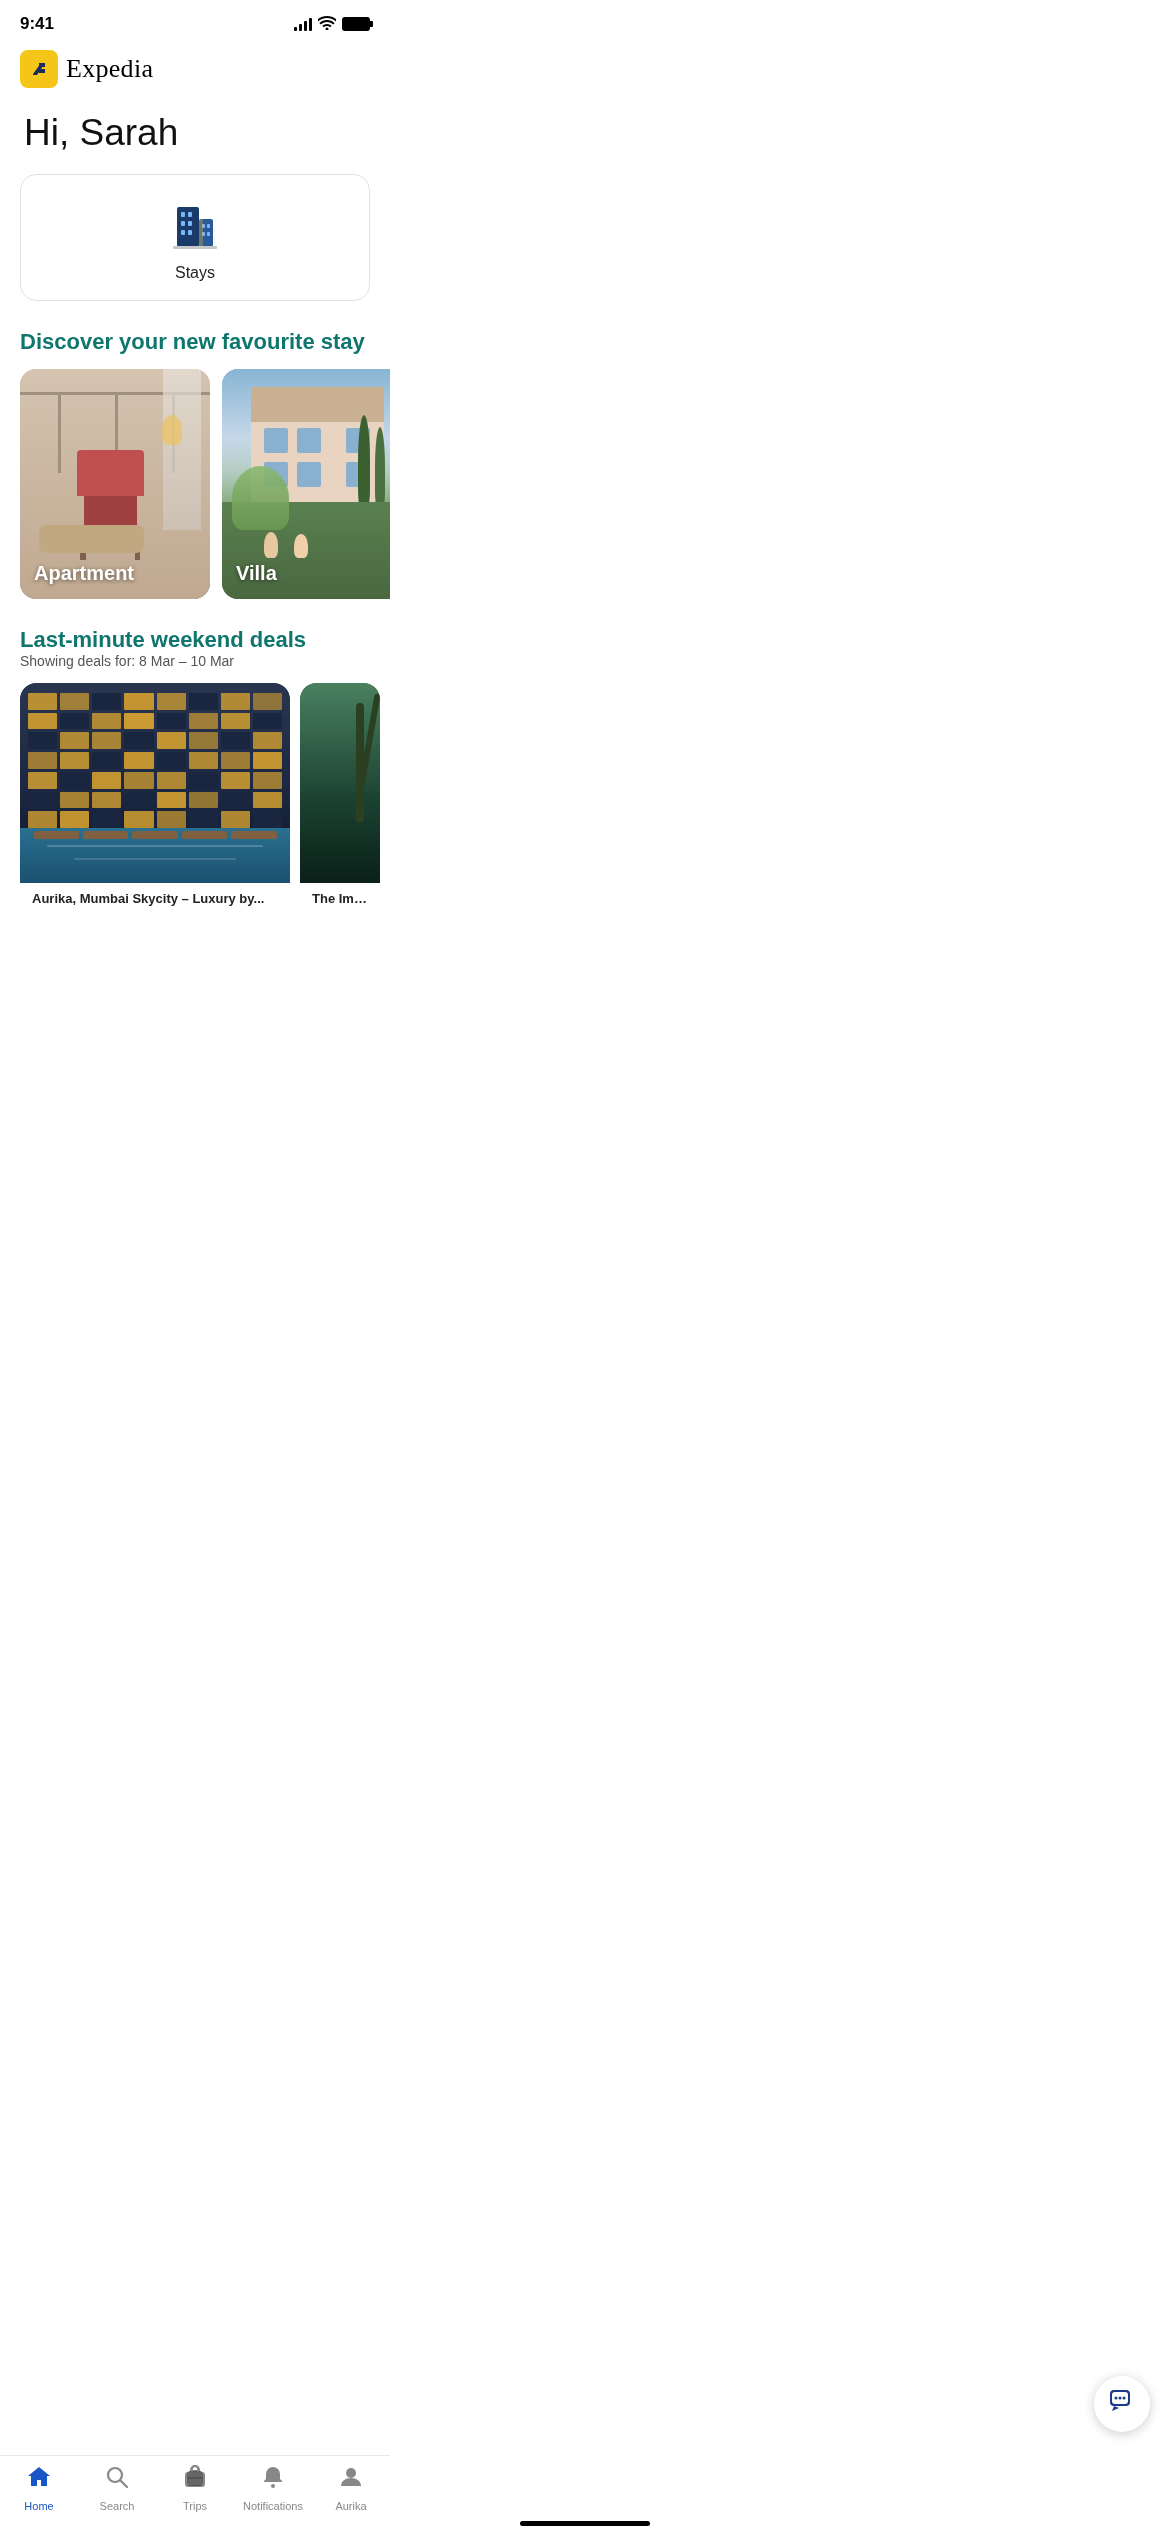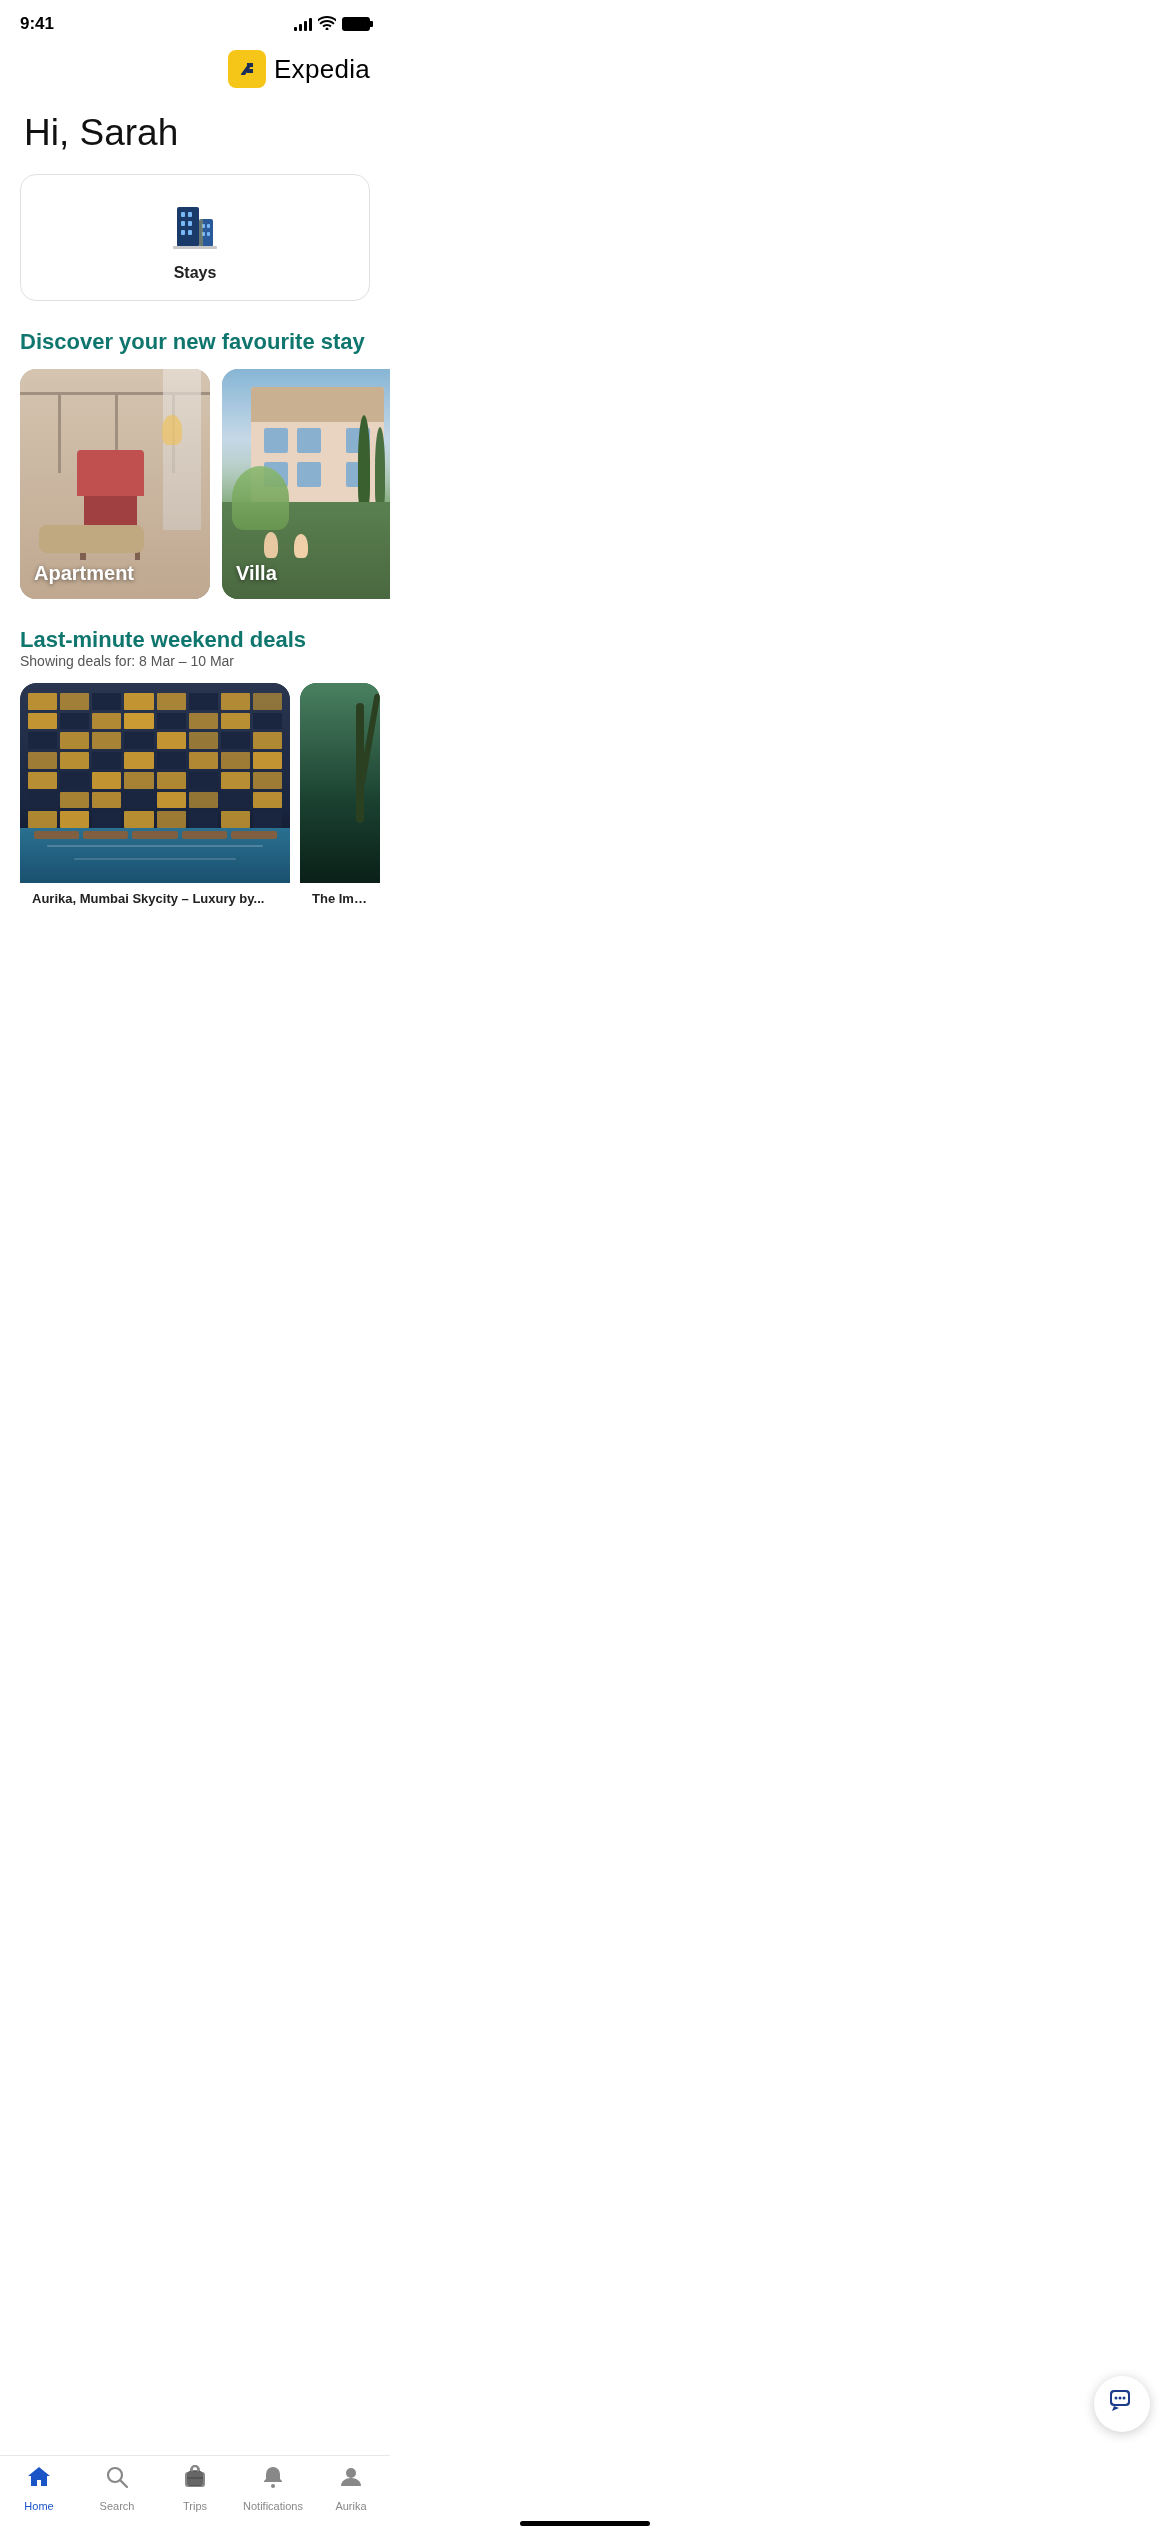--- a/index.html
+++ b/index.html
@@ -62,24 +62,25 @@
       transform: translateY(-50%);
       width: 3px;
       height: 6px;
       background: #000;
       border-radius: 0 1px 1px 0;
     }
 
     
     .app-header {
       display: flex;
-      justify-content: flex-end;
+      justify-content: flex-start;
       align-items: center;
       gap: 10px;
       padding: 10px 20px 16px;
+      font-family: Liberation Serif, serif;
     }
     .expedia-logo {
       display: flex;
       align-items: center;
       gap: 8px;
     }
     .logo-icon {
       width: 38px;
       height: 38px;
       background: #f5c518;
@@ -128,21 +129,21 @@
     }
     .category-icon {
       width: 60px;
       height: 55px;
       display: flex;
       align-items: center;
       justify-content: center;
     }
     .category-label {
       font-size: 16px;
-      font-weight: 700;
+      font-weight: 400;
       color: #222;
     }
 
     
     .section-title {
       font-size: 22px;
       font-weight: 700;
       color: #0f766e;
       padding: 0 20px 14px;
     }

